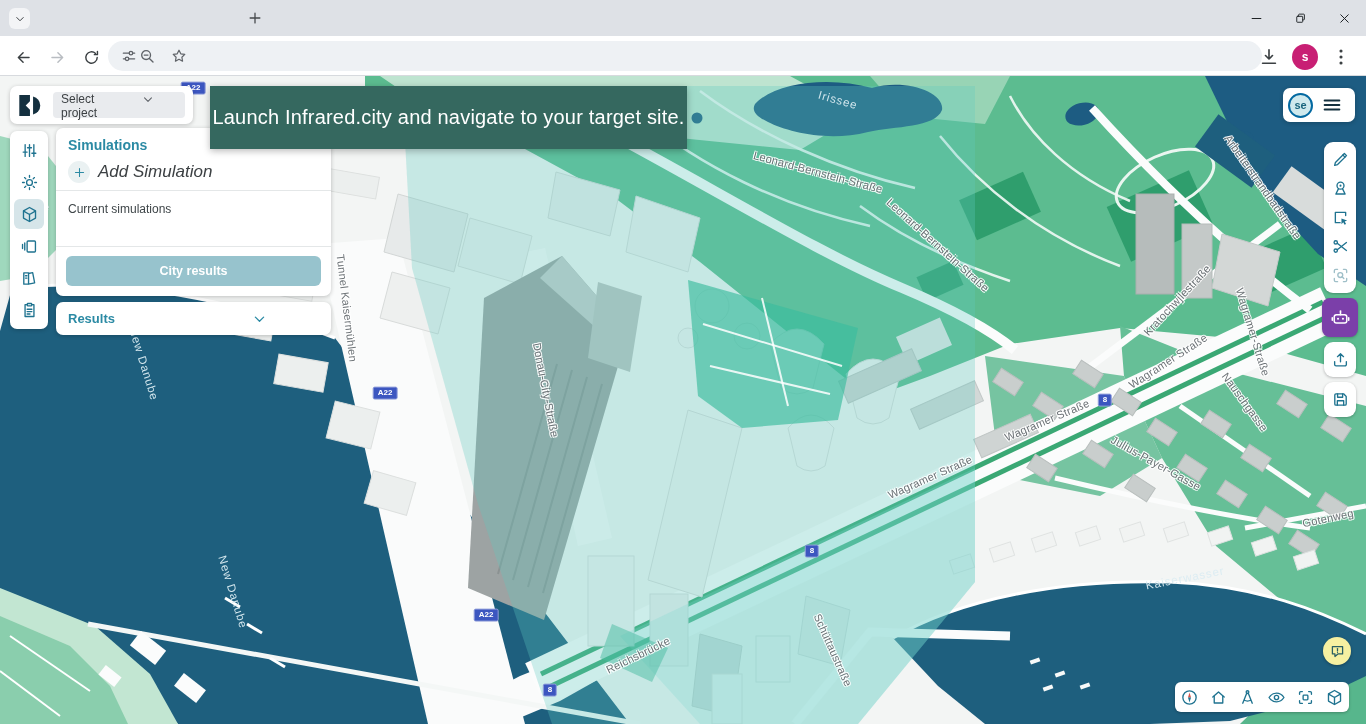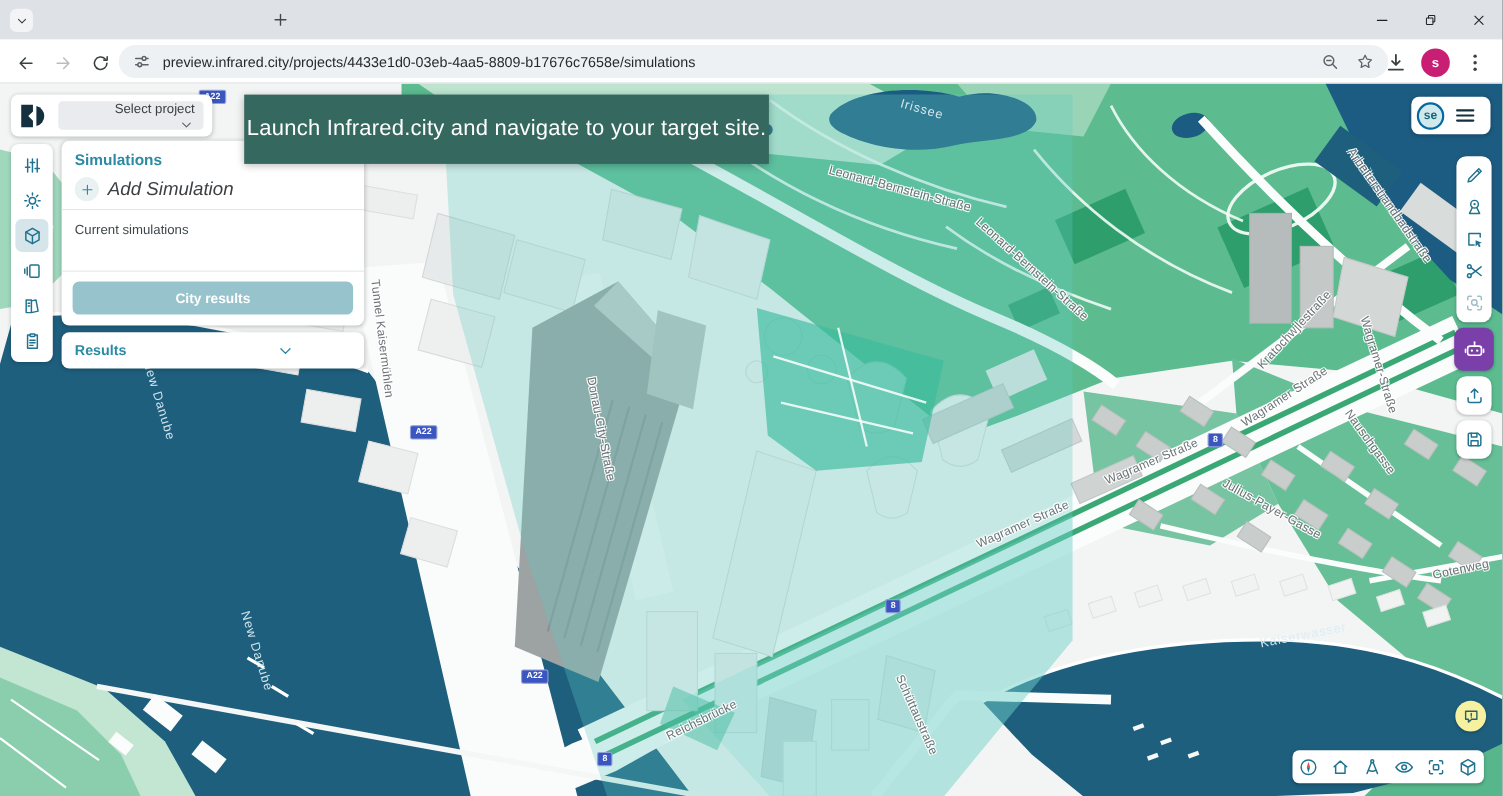--- a/index.html
+++ b/index.html
@@ -43,22 +43,22 @@
   #map-labels{position:absolute;left:0;top:0;width:1366px;height:648px;z-index:1;pointer-events:none;}
   .mlabel{position:absolute;font-size:11px;color:#6d7377;white-space:nowrap;letter-spacing:.25px;
     text-shadow:-1px -1px 0 rgba(255,255,255,.95),1px -1px 0 rgba(255,255,255,.95),-1px 1px 0 rgba(255,255,255,.95),1px 1px 0 rgba(255,255,255,.95);}
   .mlabel.water{color:rgba(219,236,242,.95);text-shadow:none;font-size:11.5px;letter-spacing:.9px;}
   .badge{position:absolute;background:#3c56c0;color:#fff;font-size:8px;font-weight:bold;padding:1px 4px;
     border-radius:2px;border:1px solid #93a0db;line-height:1.1;transform:translate(-50%,-50%);}
   .card{position:absolute;background:#fff;border-radius:7px;box-shadow:0 1px 4px rgba(0,0,0,.22);z-index:5;}
   
   .hdr{left:10px;top:10px;width:183px;height:38px;display:flex;align-items:center;}
   .hdr .logo{width:26px;height:21px;margin-left:8px;}
-  .selbtn{margin-left:9px;width:132px;height:26px;background:#e9ebee;border-radius:4px;display:flex;align-items:flex-end;
-    padding:0 8px;box-sizing:border-box;flex-direction:column;}
+  .selbtn{margin-left:9px;width:132px;height:26px;background:#e9ebee;border-radius:4px;display:flex;align-items:flex-start;
+    padding:0 8px;box-sizing:border-box;}
   .selbtn span{font-size:12px;color:#3c4043;flex:1}
   .selbtn .chev{width:15px;height:15px;color:#5f6368}
   
   #left-rail{left:10px;top:55px;width:38px;padding:3px 0;display:flex;flex-direction:column;align-items:center;}
   .lbtn{width:30px;height:30px;margin:1px 0;border-radius:6px;display:flex;align-items:center;justify-content:center;color:#1f7390;}
   .lbtn svg{width:19px;height:19px}
   .lbtn.active{background:#d6e5e9}
   
   .sim-panel{left:56px;top:52px;width:275px;height:168px;}
   .sim-title{position:absolute;left:12px;top:9px;font-size:14px;font-weight:600;color:#2b8aa4;}
@@ -68,21 +68,21 @@
   .add-lbl{font-size:17px;color:#3c4043;margin-left:8px;font-style:italic;}
   .divider{position:absolute;left:0;right:0;height:1px;background:#e4e7e8;}
   .cur-lbl{position:absolute;left:12px;top:74px;font-size:12px;color:#3f4649;}
   .openres{position:absolute;left:10px;right:10px;top:128px;height:30px;border:none;border-radius:6px;
     background:#97c3cd;color:#fff;font-size:12.5px;font-weight:600;font-family:inherit;}
   
   .res-card{left:56px;top:226px;width:275px;height:33px;display:flex;align-items:center;padding:0 12px;box-sizing:border-box;gap:13px;}
   .res-card span{flex:1;font-size:13px;font-weight:600;color:#2b8aa4;}
   .res-card .chev{width:18px;height:18px;color:#2b8aa4}
   
-  .banner{position:absolute;left:222px;top:10px;width:477px;height:63px;background:#35685f;z-index:6;
+  .banner{position:absolute;left:210px;top:10px;width:477px;height:63px;background:#35685f;z-index:6;
     display:flex;align-items:center;justify-content:center;color:#fff;font-size:20px;letter-spacing:.2px;
     box-shadow:0 2px 7px rgba(0,0,0,.28);}
   
   .userbar{left:1283px;top:12px;width:72px;height:34px;display:flex;align-items:center;}
   .avatar{width:25px;height:25px;margin-left:5px;border-radius:50%;background:#cfe9ed;border:2px solid #0369a1;
     color:#19657d;font-size:11px;font-weight:bold;display:flex;align-items:center;justify-content:center;box-sizing:border-box;}
   .burger{margin-left:8px;width:22px;height:22px;color:#14303f}
   .burger svg{width:22px;height:22px}
   
   #right-rail{position:absolute;left:1320px;top:66px;width:40px;display:flex;flex-direction:column;align-items:center;gap:5px;z-index:5;}
@@ -157,21 +157,20 @@
         </svg>
       </div>
     <div class="omnibox">
       <span class="oicon">
           <svg viewBox="0 0 24 24" fill="none" stroke="currentColor" stroke-width="1.8" stroke-linecap="round" stroke-linejoin="round" width="100%" height="100%">
             <path d="M4.5 8.2h15M4.5 15.8h15"></path>
             <circle cx="14.6" cy="8.2" r="2.3" fill="#eef1f4"></circle>
             <circle cx="9.4" cy="15.8" r="2.3" fill="#eef1f4"></circle>
           </svg>
         </span>
-      <span class="url">preview.infrared.city/projects/4433e1d0-03eb-4aa5-8809-b17676c7658e/simulations</span>
       <span class="obox-right">
         <span class="oicon">
             <svg viewBox="0 0 24 24" fill="none" stroke="currentColor" stroke-width="1.8" stroke-linecap="round" stroke-linejoin="round" width="100%" height="100%">
               <circle cx="10.8" cy="10.8" r="5.9"></circle>
               <path d="M15.2 15.2 20 20M8.3 10.8h5"></path>
             </svg>
           </span>
         <span class="oicon">
             <svg viewBox="0 0 24 24" fill="none" stroke="currentColor" stroke-width="1.6" stroke-linecap="round" stroke-linejoin="round" width="100%" height="100%">
               <path d="M12 4.3l2.4 4.8 5.3.8-3.85 3.75.9 5.3L12 16.45l-4.75 2.5.9-5.3L4.3 9.9l5.3-.8z"></path>

